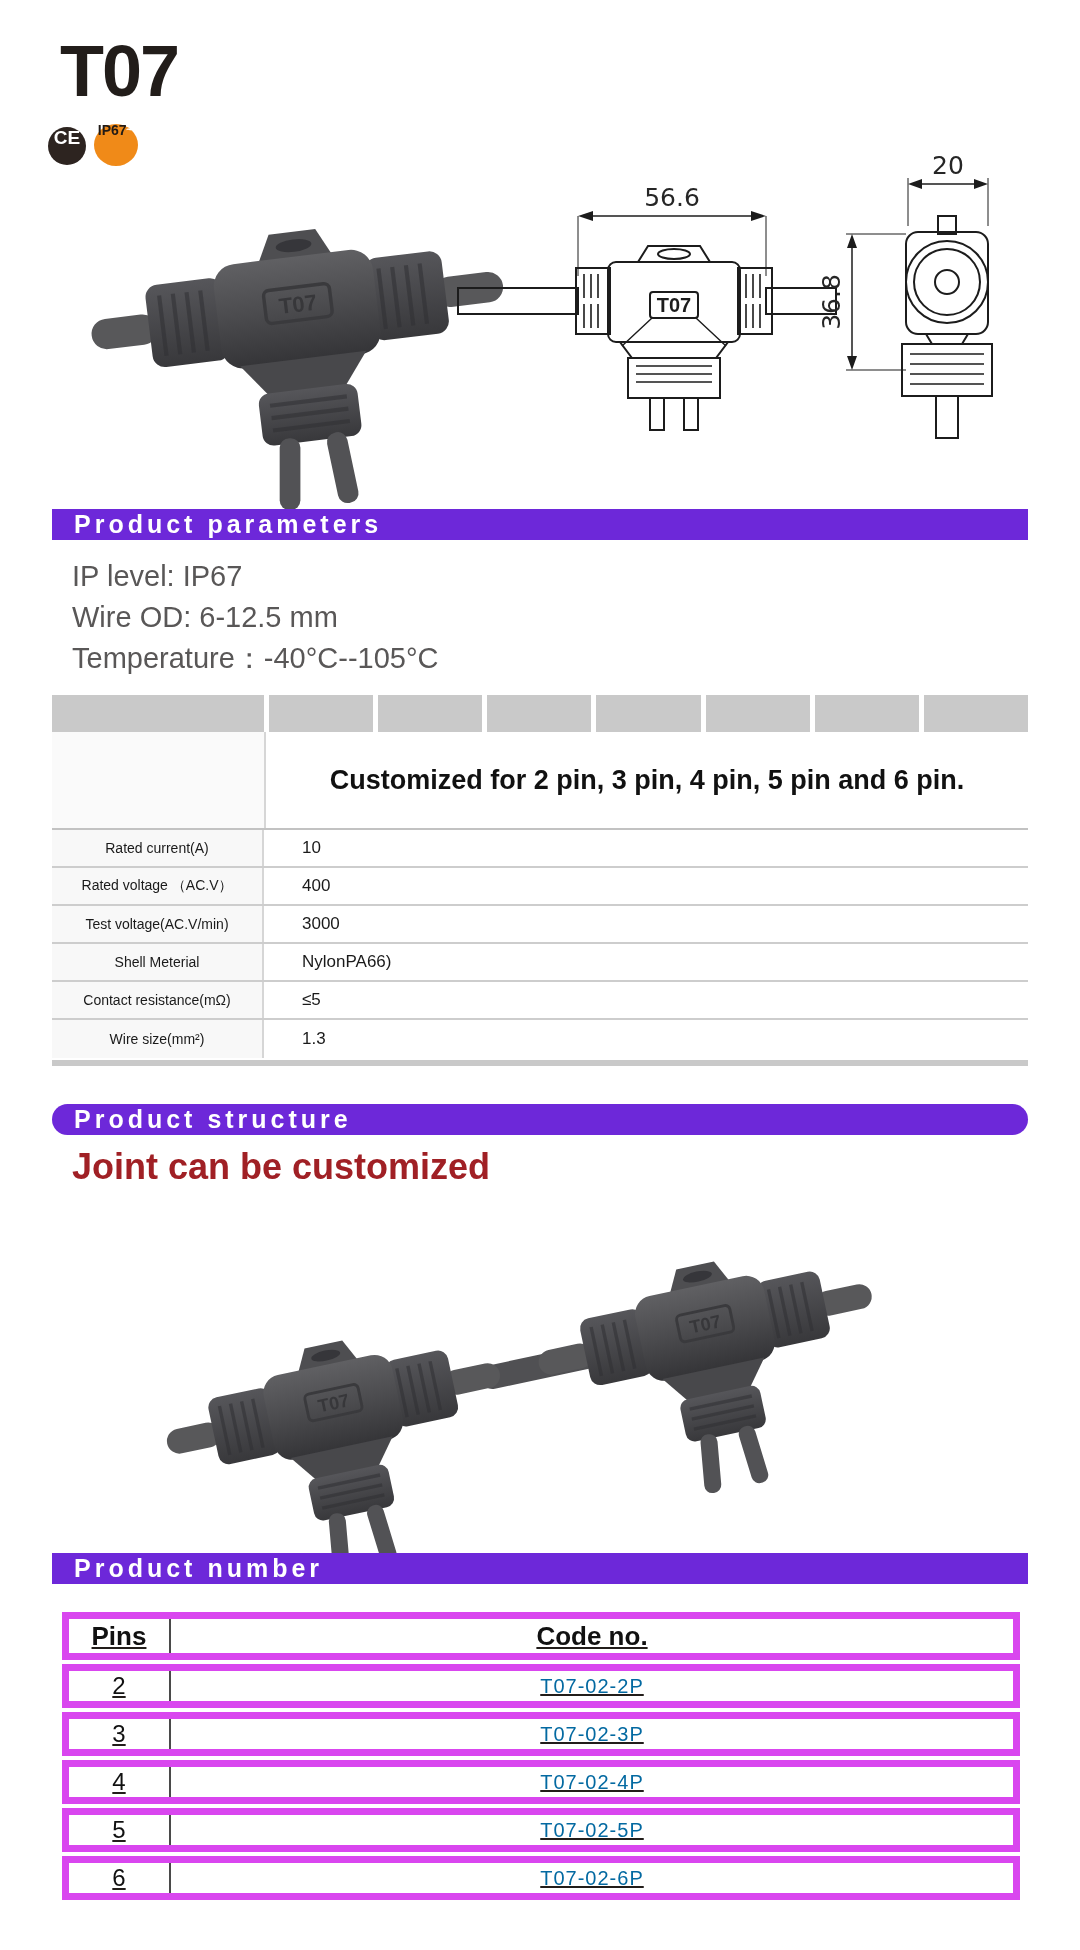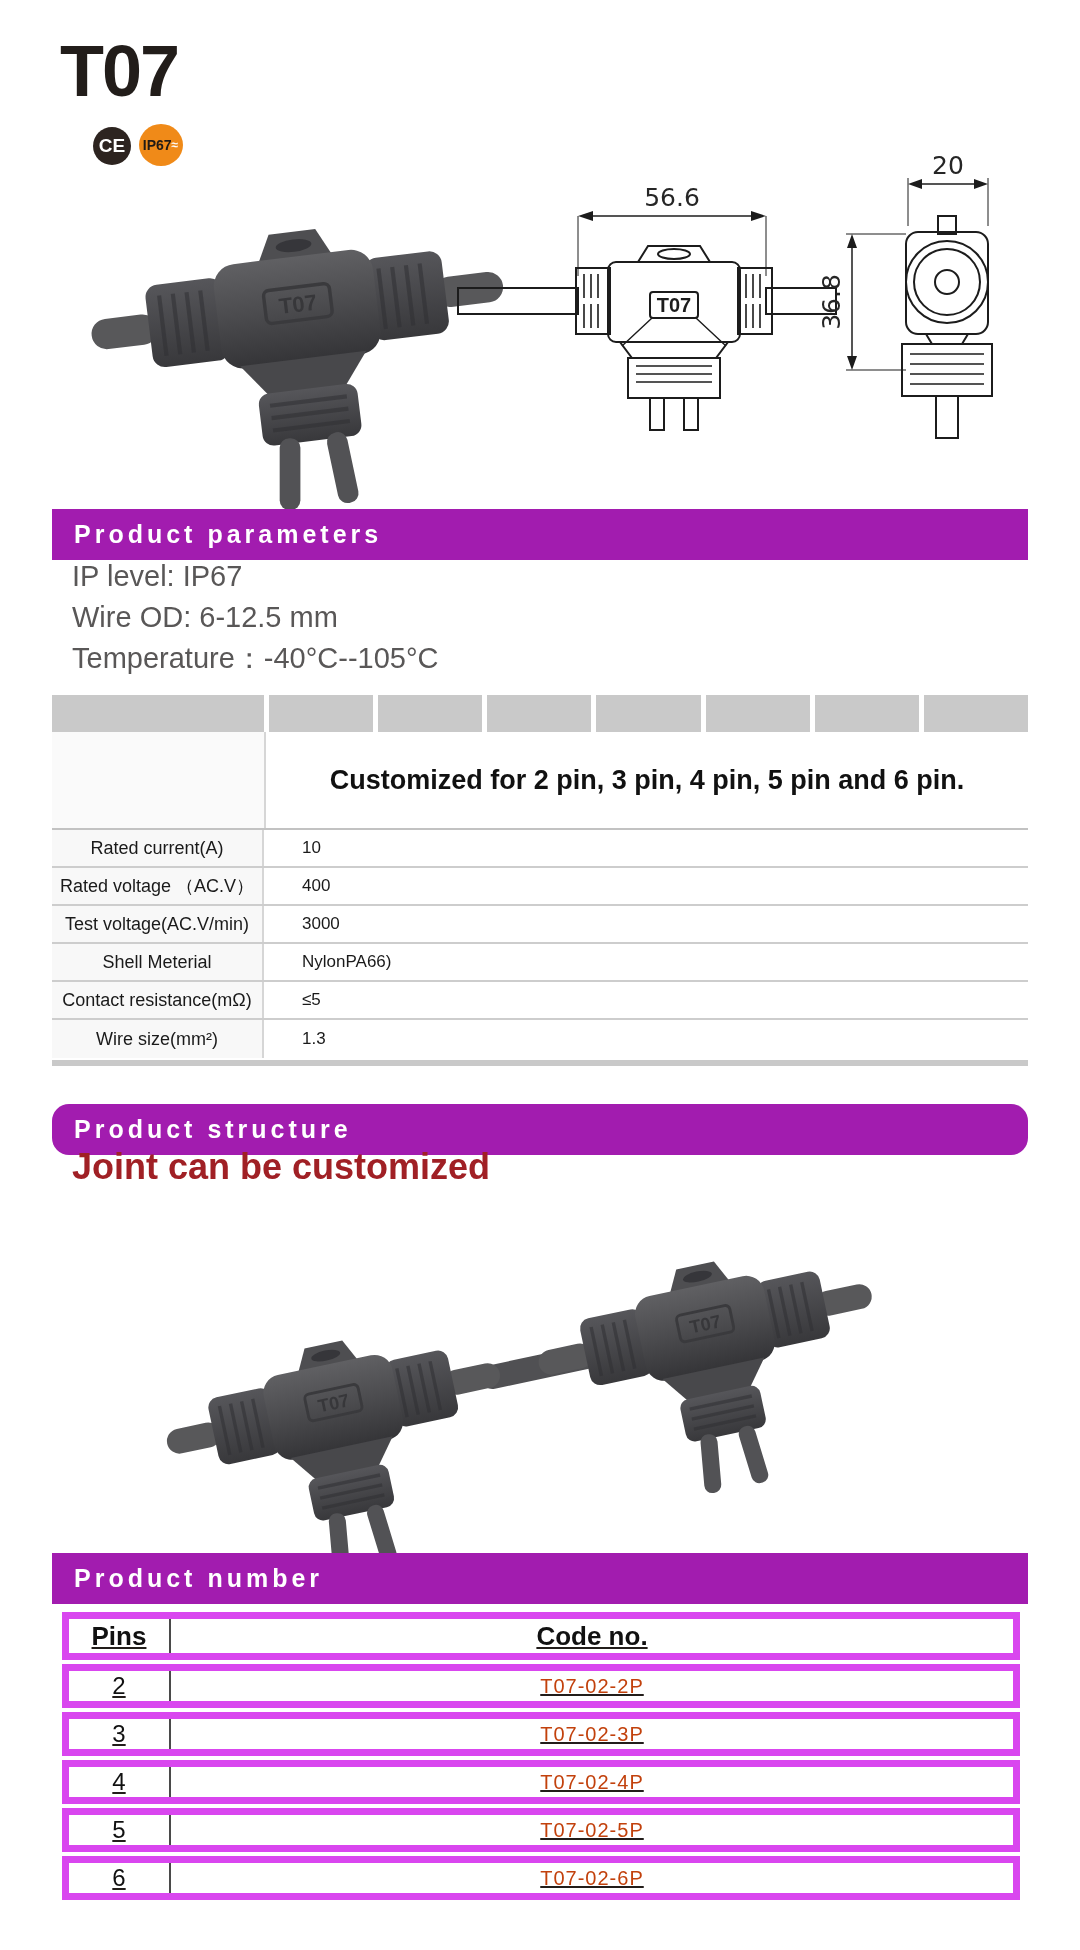--- a/index.html
+++ b/index.html
@@ -2,29 +2,29 @@
 <html><head>
 <meta charset="utf-8">
 <style>
   html,body{margin:0;padding:0;background:#ffffff;}
   #page{position:relative;width:1080px;height:1950px;background:#fff;overflow:hidden;
         font-family:"Liberation Sans",sans-serif;color:#221d1a;}
 
   
   .title{position:absolute;left:60px;top:30px;font-size:72px;font-weight:bold;
          letter-spacing:-2px;color:#221d1a;}
-  .badge{position:absolute;border-radius:50%;display:flex;align-items:center;justify-content:center;margin-left:45px;}
+  .badge{position:absolute;border-radius:50%;display:flex;justify-content:center;}
   .badge-ce{left:48px;top:127px;width:38px;height:38px;background:#2d2420;color:#fff;
             font-size:19px;font-weight:bold;letter-spacing:0;}
   .badge-ip{left:94px;top:124px;width:44px;height:42px;background:#f08a18;color:#201a16;
             font-size:14px;font-weight:bold;flex-direction:row;line-height:12px;}
   .badge-ip .wave{font-size:12px;color:#fff;line-height:8px;letter-spacing:1px;}
 
   
-  .banner{position:absolute;left:52px;width:976px;height:51px;background:#a21caf;
+  .banner{position:absolute;left:52px;width:976px;height:31px;background:#6d28d9;
           color:#fff;font-size:25px;font-weight:bold;letter-spacing:4px;
           display:flex;align-items:center;padding-left:22px;box-sizing:border-box;}
   #banner-params{top:509px;}
   #banner-structure{top:1104px;border-radius:17px;}
   #banner-number{top:1553px;}
 
   
   .param-lines{position:absolute;left:72px;top:556px;font-size:29px;color:#595757;line-height:41px;}
 
   
@@ -34,38 +34,38 @@
   .ptable-head .hc0{width:212px;margin-right:5px;}
   .ptable-head .hcN{flex:1;margin-right:5px;}
   .ptable-head .hcN:last-child{margin-right:0;}
   .merged-row{display:flex;height:96px;border-bottom:2px solid #c2c2c2;}
   .merged-row .lcell{width:212px;background:#fafafa;border-right:2px solid #d6d6d6;}
   .merged-row .vcell{flex:1;display:flex;align-items:center;justify-content:center;
                      font-size:27px;font-weight:bold;color:#111;}
   .prow{display:flex;height:38px;border-bottom:2px solid #cdcdcd;box-sizing:border-box;}
   .prow .lcell{width:212px;background:#f8f8f8;border-right:2px solid #d6d6d6;
                display:flex;align-items:center;justify-content:center;
-               font-size:18px;color:#1a1a1a;box-sizing:border-box;text-align:center;}
+               font-size:14px;color:#1a1a1a;box-sizing:border-box;text-align:center;}
   .prow .vcell{flex:1;display:flex;align-items:center;padding-left:38px;font-size:17px;color:#1a1a1a;}
   .ptable-bottom{height:6px;background:#c9c9c9;margin-top:2px;}
 
   
   .red-note{position:absolute;left:72px;top:1146px;font-size:36px;font-weight:bold;color:#a02025;}
 
   
   .pn-table{position:absolute;left:62px;top:1612px;width:958px;}
   .pn-row{display:flex;border:7px solid #d946ef;background:#fff;margin-bottom:4px;box-sizing:border-box;text-decoration:underline;}
   .pn-row .pins-cell{width:102px;border-right:2px solid #4a4a4a;display:flex;
                      align-items:center;justify-content:center;box-sizing:border-box;}
   .pn-row .code-cell{flex:1;display:flex;align-items:center;justify-content:center;}
   .pn-header{height:48px;}
   .pn-header .pins-cell,.pn-header .code-cell{font-size:26px;font-weight:bold;color:#111;}
   .pn-data{height:44px;}
   .pn-data .pins-cell{font-size:24px;color:#111;}
-  .pn-data .code-cell{font-size:20px;color:#c2410c;letter-spacing:1px;}
+  .pn-data .code-cell{font-size:20px;color:#0369a1;letter-spacing:1px;}
 
   svg{display:block;}
   .abs{position:absolute;}
 </style>
 </head>
 <body>
 
 <svg width="0" height="0" style="position:absolute" aria-hidden="true">
   <defs>
     <linearGradient id="gBody" x1="0" y1="0" x2="0" y2="1">

